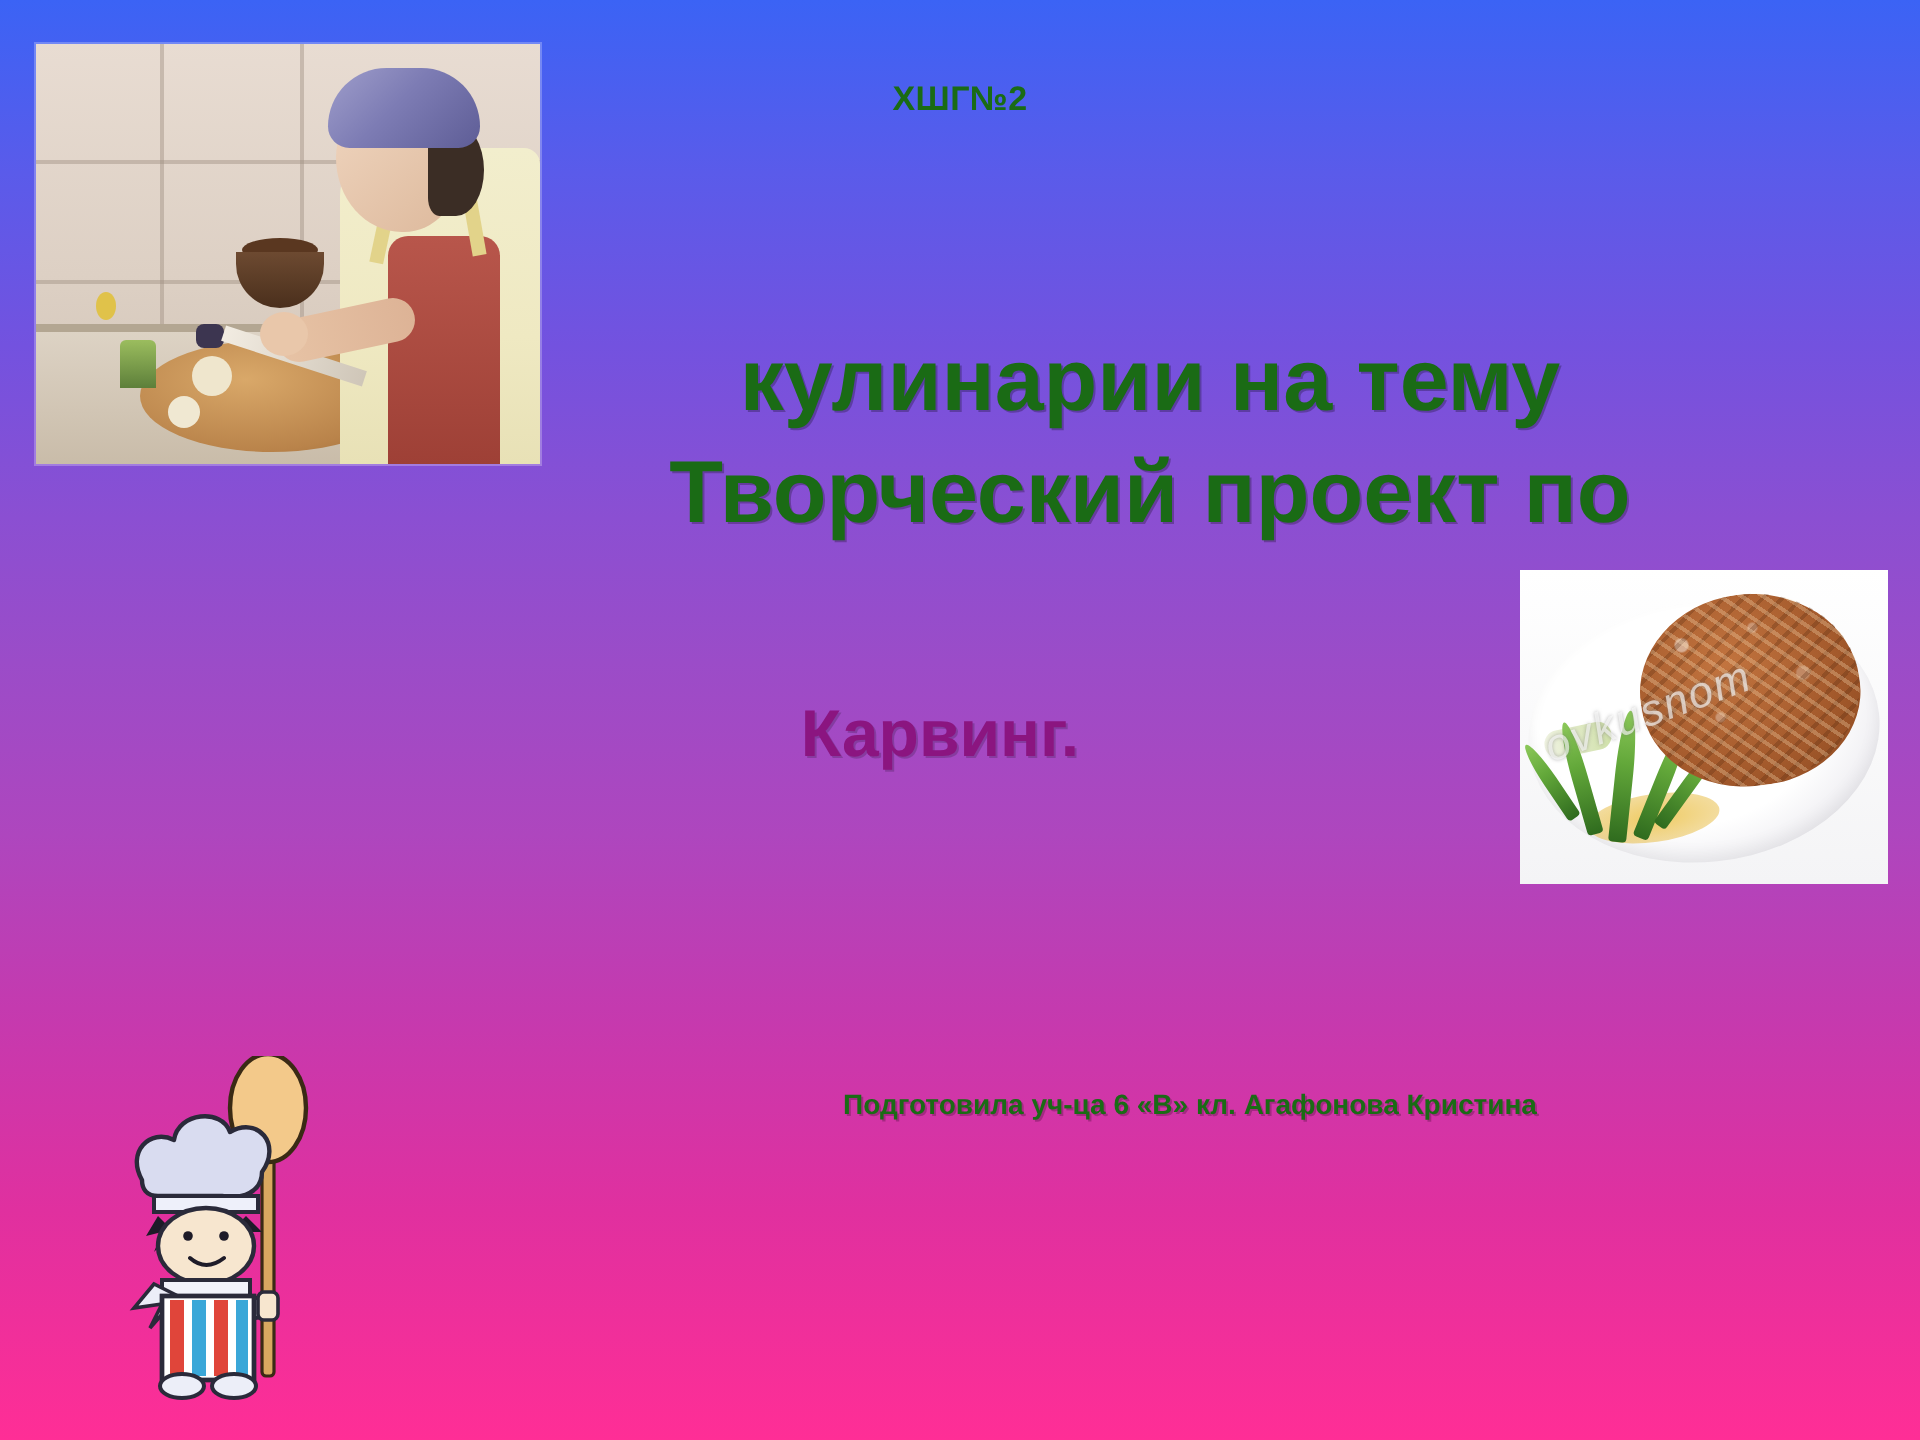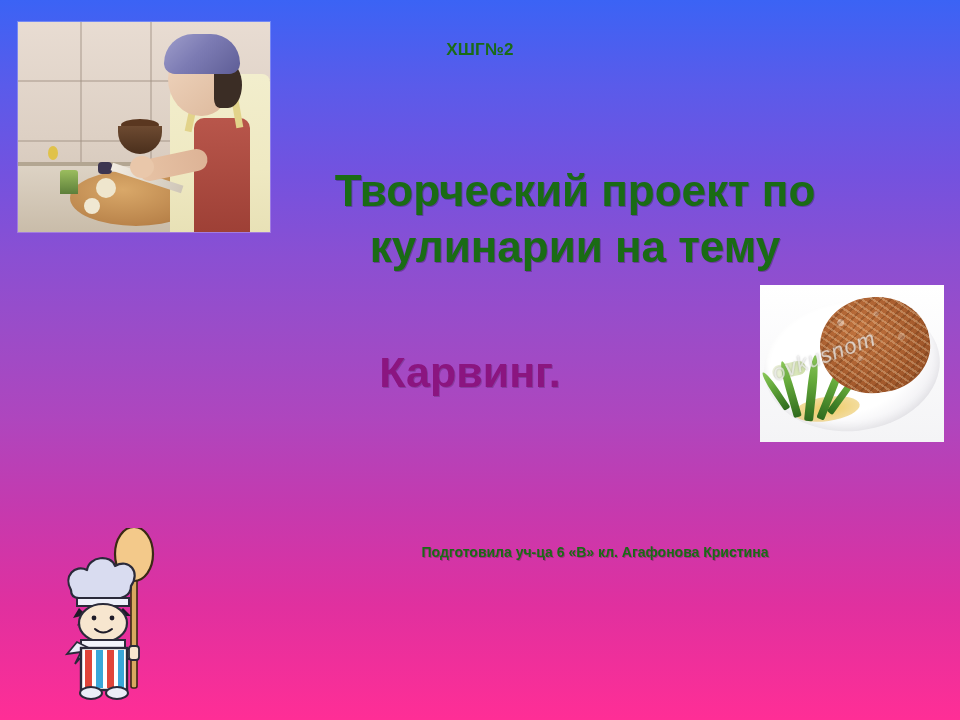--- a/index.html
+++ b/index.html
@@ -56,21 +56,21 @@
     color: #1a6b15;
     text-shadow: 1px 1px 0 rgba(0,0,0,0.25);
   }
 
   
   .subtitle {
     position: absolute;
     left: 170px;
     width: 600px;
     text-align: center;
-    font-size: 43px;
+    font-size: 33px;
     font-weight: bold;
     color: #8b1580;
     text-shadow: 1px 1px 0 rgba(0,0,0,0.18);
   }
   .subtitle-1 { top: 348px; }
   .subtitle-2 { top: 437px; }
 
   
   .credit {
     position: absolute;
@@ -361,22 +361,22 @@
     <div class="pg-hair"></div>
     <div class="pg-scarf"></div>
     <div class="pg-knife"></div>
     <div class="pg-arm"></div>
     <div class="pg-hand"></div>
   </div>
 
   <div class="header-label nosel">ХШГ№2</div>
 
   <div class="main-title nosel">
+    <div>кулинарии на тему</div>
     <div>Творческий проект по</div>
-    <div>кулинарии на тему</div>
   </div>
 
   <div class="photo-salad">
     <div class="ps-bg"></div>
     <div class="ps-plate"></div>
     <div class="ps-oil"></div>
     <div class="ps-scallion"></div>
     <div class="ps-leaf ps-leaf-4"></div>
     <div class="ps-leaf ps-leaf-2"></div>
     <div class="ps-leaf ps-leaf-1"></div>

